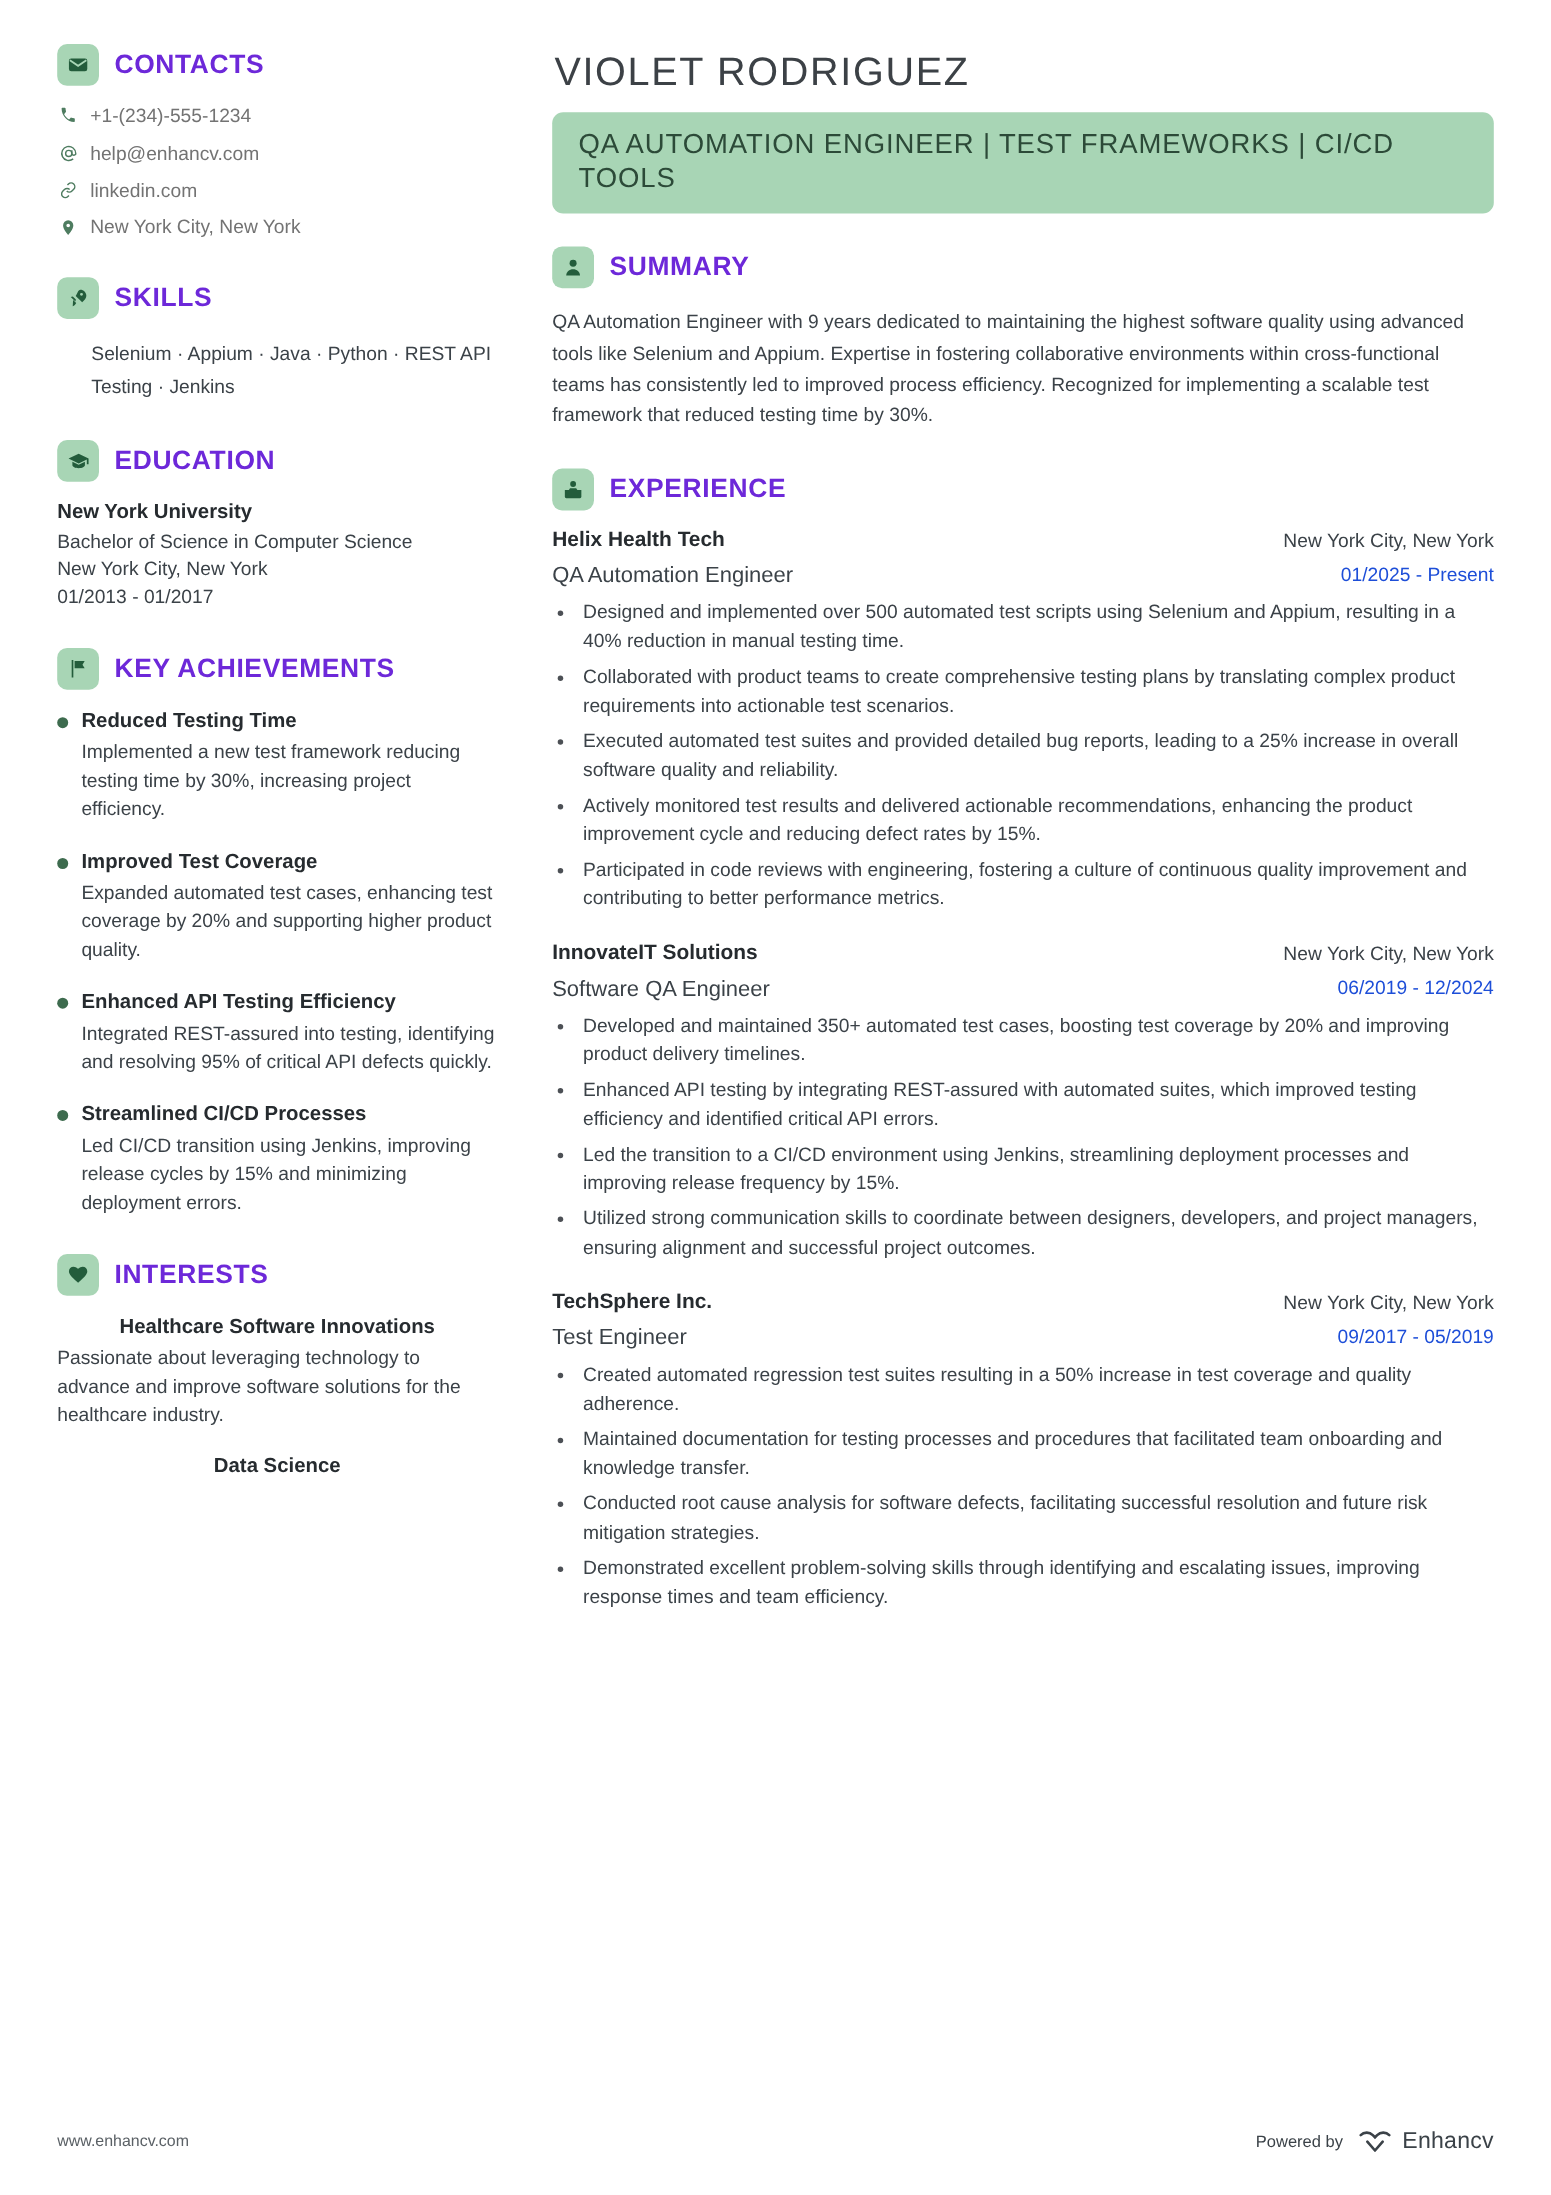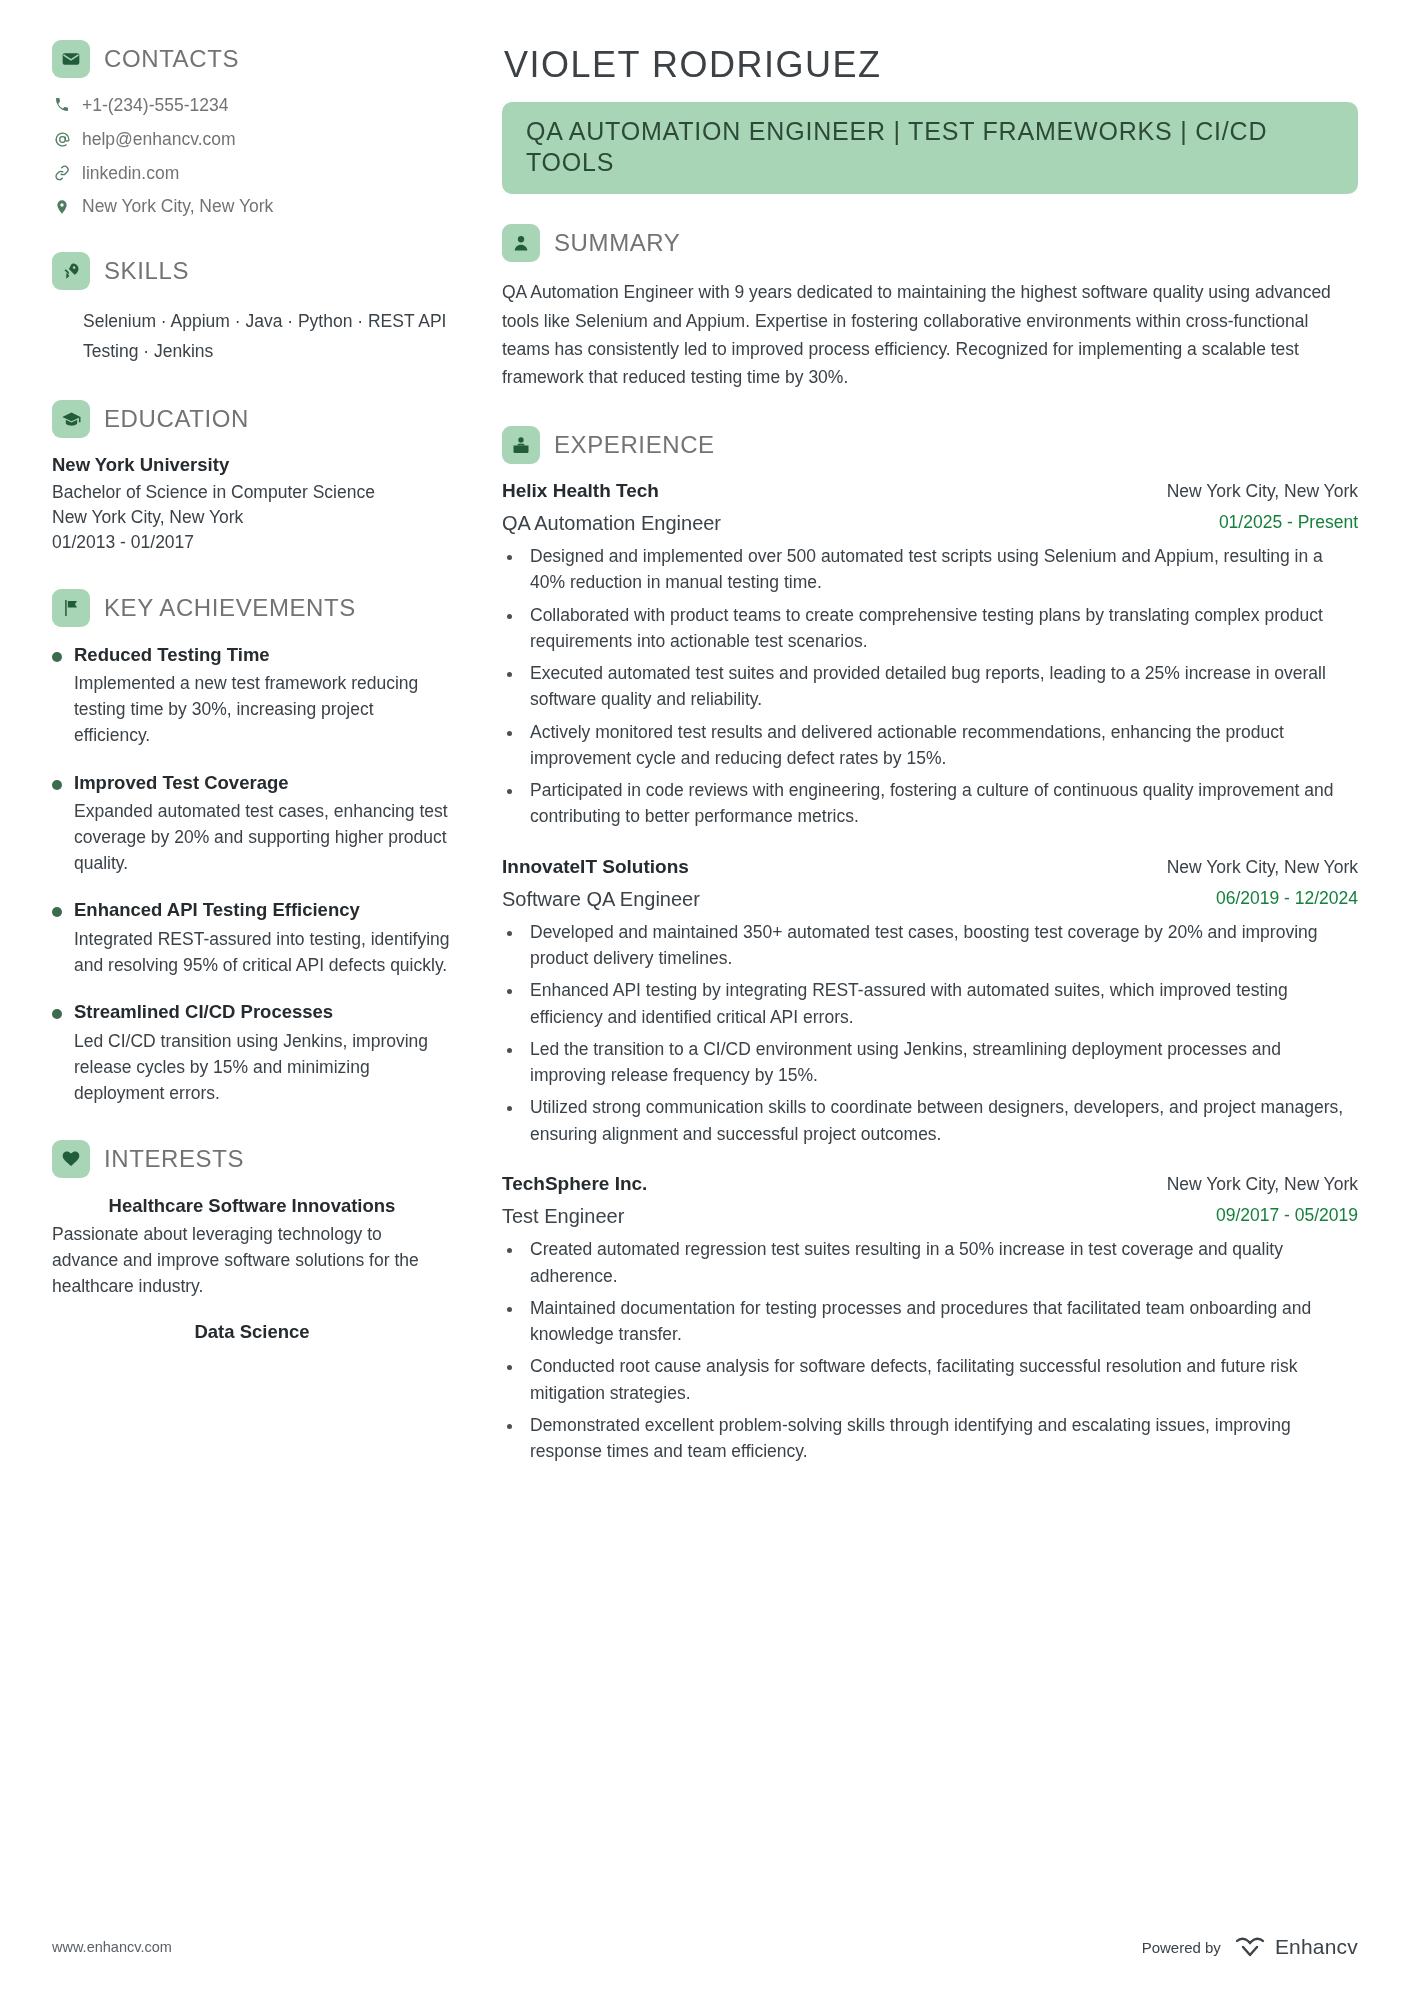--- a/index.html
+++ b/index.html
@@ -37,23 +37,23 @@
   .sec-icon {
     width: 38px; height: 38px;
     border-radius: 9px;
     background: #a8d5b5;
     display: flex; align-items: center; justify-content: center;
     flex: 0 0 38px;
   }
   .sec-icon svg { display: block; }
   .sec-title {
     font-size: 24px;
-    font-weight: normal;
+    font-weight: bold;
     letter-spacing: 0.6px;
-    color: #737373;
+    color: #6d28d9;
   }
   .sec { margin-bottom: 34px; }
 
   
   .contact-row {
     display: flex;
     align-items: center;
     gap: 10px;
     font-size: 17.5px;
     color: #737373;
@@ -132,21 +132,21 @@
     font-size: 19px; font-weight: bold; color: #262b2f;
   }
   .job-loc {
     font-size: 17.5px; color: #3b4248; text-align: right; line-height: 1.28; min-width: 150px;
   }
   .job-mid {
     display: flex; justify-content: space-between; align-items: flex-start; gap: 4px;
     margin-top: 10px; margin-bottom: 8px;
   }
   .job-role { font-size: 20px; color: #3b4248; }
-  .job-date { font-size: 17.5px; color: #15803d; text-align: right; white-space: nowrap; }
+  .job-date { font-size: 17.5px; color: #1d4ed8; text-align: right; white-space: nowrap; }
   ul.bullets { margin: 0; padding-left: 22px; }
   ul.bullets li {
     font-size: 17.5px; line-height: 1.5; color: #3b4248; margin-bottom: 6px;
     padding-left: 6px;
   }
   ul.bullets li::marker { color: #4c5055; }
 
   
   .footer {
     position: absolute;

